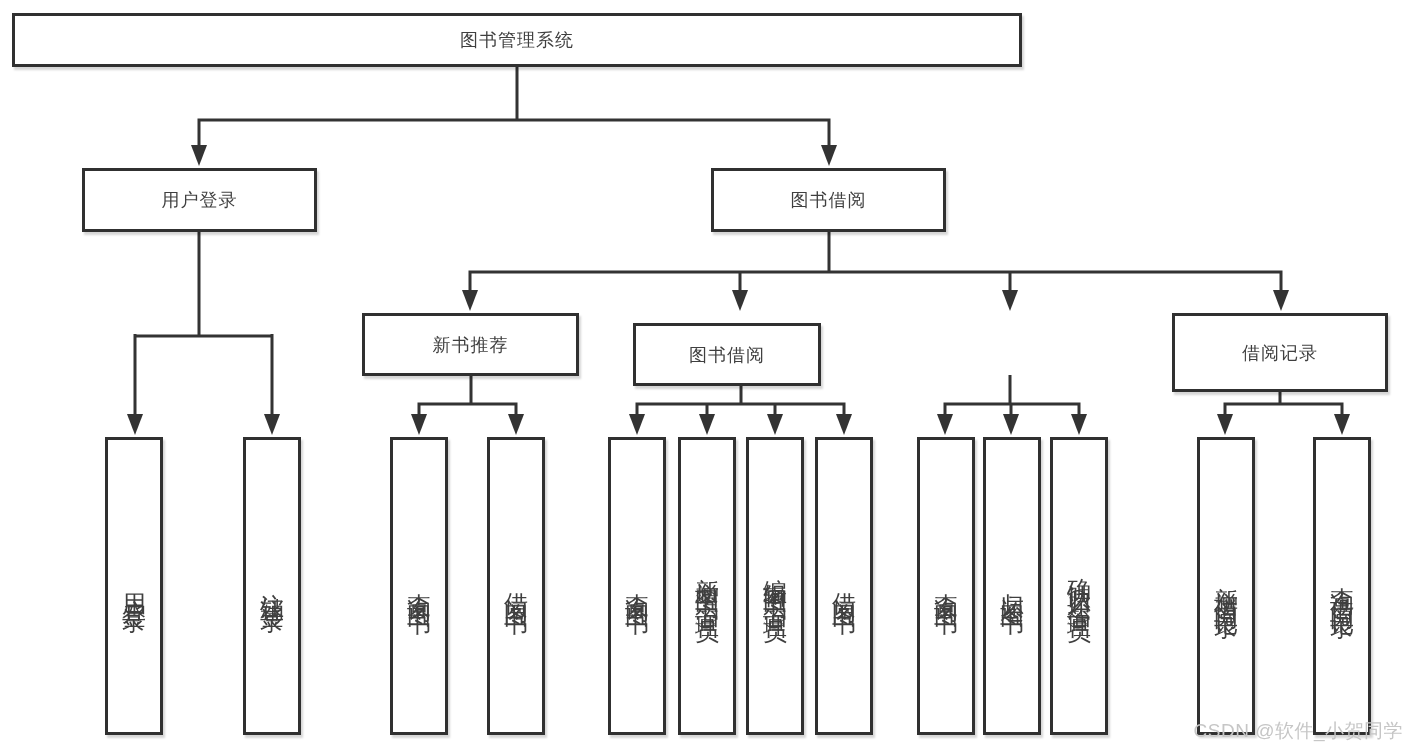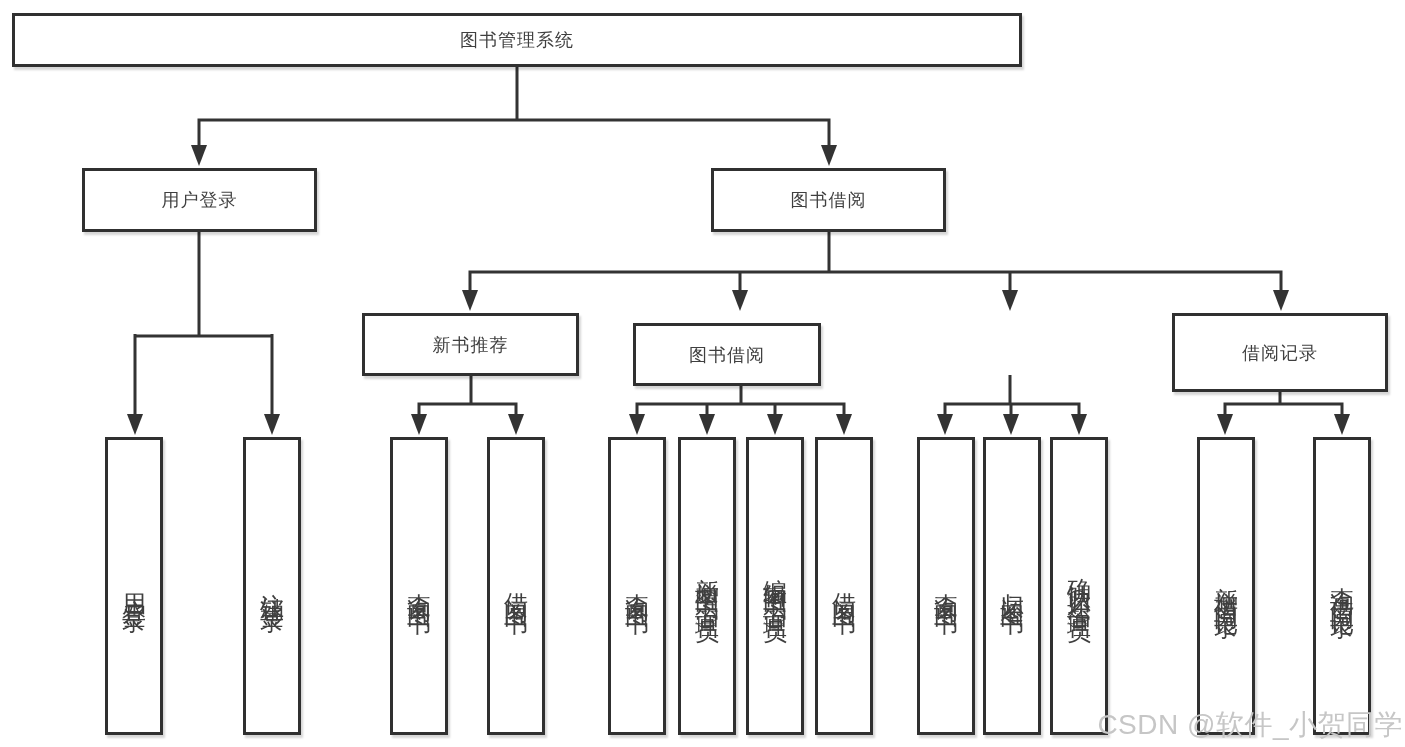--- a/index.html
+++ b/index.html
@@ -37,21 +37,21 @@
     text-orientation: mixed;
     font-size: 24px;
     line-height: 1.08;
     letter-spacing: 6px;
     white-space: nowrap;
   }
   .watermark {
     position: absolute;
     right: 2px;
     bottom: 3px;
-    font-size: 28px;
+    font-size: 19px;
     letter-spacing: 0.5px;
     color: #c6c6c6;
     white-space: nowrap;
   }
 </style>
 </head>
 <body>
 
 <div class="stage">
 

